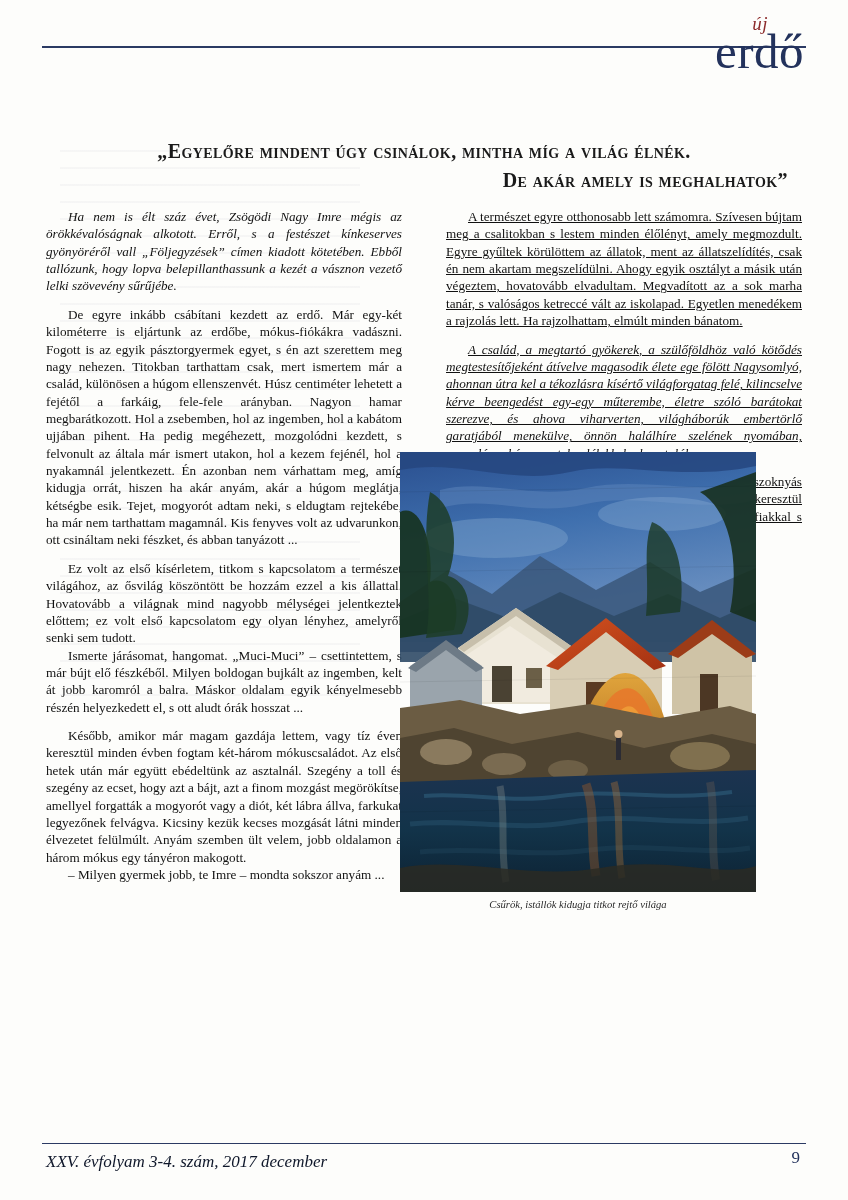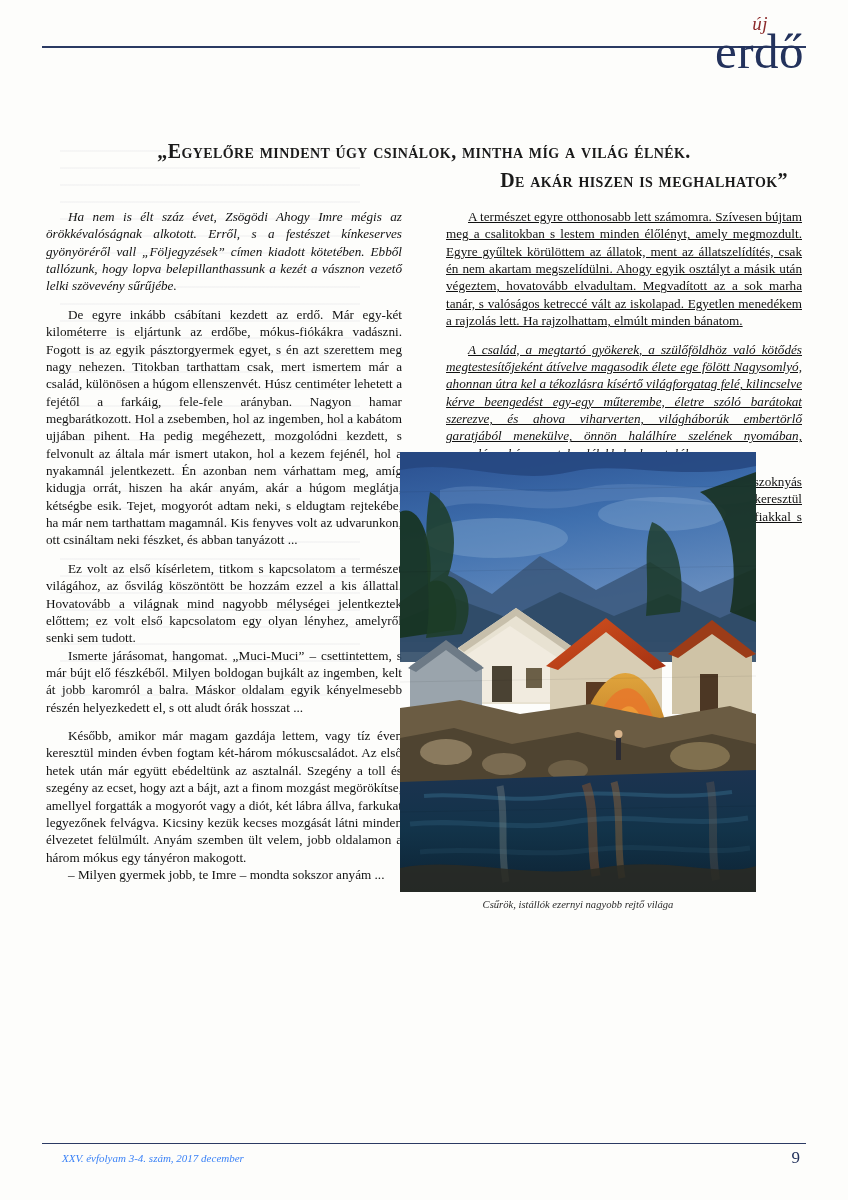--- a/index.html
+++ b/index.html
@@ -145,25 +145,25 @@
   }
   .footer {
     position: absolute;
     left: 46px;
     right: 46px;
     bottom: 26px;
     height: 22px;
   }
   .footer-left {
     position: absolute;
-    left: 16px;
+    left: 0;
     top: 0;
-    font-size: 11px;
+    font-size: 17px;
     font-style: italic;
-    color: #3b82f6;
+    color: #0f172a;
   }
   .footer-page {
     position: absolute;
     right: 2px;
     top: -4px;
     font-size: 17px;
     color: #23325c;
     font-family: "Liberation Serif", serif;
   }
 
@@ -196,27 +196,27 @@
   <div class="masthead">
     <div class="masthead-rule"></div>
     <div class="logo">
       <span class="logo-small">új</span>
       <span class="logo-main">erdő</span>
     </div>
   </div>
 
   <h1 class="article-title">
     <span class="line1">„Egyelőre mindent úgy csinálok, mintha míg a világ élnék.</span>
-    <span class="line2">De akár hiszen is meghalhatok”</span>
+    <span class="line2">De akár amely is meghalhatok”</span>
   </h1>
 
   <div class="columns">
 
     <div class="col col-left">
-      <p class="lead">Ha nem is élt száz évet, Zsögödi Ahogy Imre mégis az örökkévalóságnak alkotott. Erről, s a festészet kínkeserves gyönyöréről vall „Följegyzések” címen kiadott kötetében. Ebből tallózunk, hogy lopva belepillanthassunk a kezét a vásznon vezető lelki szövevény sűrűjébe.</p>
+      <p class="lead">Ha nem is élt száz évet, Zsögödi Nagy Imre mégis az örökkévalóságnak alkotott. Erről, s a festészet kínkeserves gyönyöréről vall „Följegyzések” címen kiadott kötetében. Ebből tallózunk, hogy lopva belepillanthassunk a kezét a vásznon vezető lelki szövevény sűrűjébe.</p>
       <p class="spaced">De egyre inkább csábítani kezdett az erdő. Már egy-két kilométerre is eljártunk az erdőbe, mókus-fiókákra vadászni. Fogott is az egyik pásztorgyermek egyet, s én azt szerettem meg nagy nehezen. Titokban tarthattam csak, mert ismertem már a család, különösen a húgom ellenszenvét. Húsz centiméter lehetett a fejétől a farkáig, fele-fele arányban. Nagyon hamar megbarátkozott. Hol a zsebemben, hol az ingemben, hol a kabátom ujjában pihent. Ha pedig megéhezett, mozgolódni kezdett, s felvonult az általa már ismert utakon, hol a kezem fejénél, hol a nyakamnál jelentkezett. Én azonban nem várhattam meg, amíg kidugja orrát, hiszen ha akár anyám, akár a húgom meglátja, kétségbe esik. Tejet, mogyorót adtam neki, s eldugtam rejtekébe, ha már nem tarthattam magamnál. Kis fenyves volt az udvarunkon, ott csináltam neki fészket, és abban tanyázott ...</p>
       <p class="spaced">Ez volt az első kísérletem, titkom s kapcsolatom a természet világához, az ősvilág köszöntött be hozzám ezzel a kis állattal. Hovatovább a világnak mind nagyobb mélységei jelentkeztek előttem; ez volt első kapcsolatom egy olyan lényhez, amelyről senki sem tudott.</p>
       <p class="tight">Ismerte járásomat, hangomat. „Muci-Muci” – csettintettem, s már bújt elő fészkéből. Milyen boldogan bujkált az ingemben, kelt át jobb karomról a balra. Máskor oldalam egyik kényelmesebb részén helyezkedett el, s ott aludt órák hosszat ...</p>
       <p class="spaced">Később, amikor már magam gazdája lettem, vagy tíz éven keresztül minden évben fogtam két-három mókuscsaládot. Az első hetek után már együtt ebédeltünk az asztalnál. Szegény a toll és szegény az ecset, hogy azt a bájt, azt a finom mozgást megörökítse, amellyel forgatták a mogyorót vagy a diót, két lábra állva, farkukat legyezőnek felvágva. Kicsiny kezük kecses mozgását látni minden élvezetet felülmúlt. Anyám szemben ült velem, jobb oldalamon a három mókus egy tányéron makogott.</p>
       <p class="tight">– Milyen gyermek jobb, te Imre – mondta sokszor anyám ...</p>
     </div>
 
     <div class="col col-right">
       <p>A természet egyre otthonosabb lett számomra. Szívesen bújtam meg a csalitokban s lestem minden élőlényt, amely megmozdult. Egyre gyűltek körülöttem az állatok, ment az állatszelídítés, csak én nem akartam megszelídülni. Ahogy egyik osztályt a másik után végeztem, hovatovább elvadultam. Megvadított az a sok marha tanár, s valóságos ketreccé vált az iskolapad. Egyetlen menedékem a rajzolás lett. Ha rajzolhattam, elmúlt minden bánatom.</p>
       <p class="lead spaced">A család, a megtartó gyökerek, a szülőföldhöz való kötődés megtestesítőjeként átívelve magasodik élete ege fölött Nagysomlyó, ahonnan útra kel a tékozlásra kísértő világforgatag felé, kilincselve kérve beengedést egy-egy műterembe, életre szóló barátokat szerezve, és ahova viharverten, világháborúk embertörlő garatjából menekülve, önnön halálhíre szelének nyomában, megadásra kész, meztelen lélekkel – hazatalál.</p>
@@ -310,21 +310,21 @@
 
       <path d="M0 416 C60 404 130 428 200 416 C268 404 320 426 356 414 L356 440 L0 440 Z" fill="#2a2a23" opacity="0.85"></path>
 
       <g opacity="0.06" stroke="#000000" stroke-width="1">
         <line x1="0" y1="40" x2="356" y2="34"></line>
         <line x1="0" y1="120" x2="356" y2="114"></line>
         <line x1="0" y1="230" x2="356" y2="224"></line>
         <line x1="0" y1="360" x2="356" y2="354"></line>
       </g>
     </svg>
-    <figcaption class="caption">Csűrök, istállók ezernyi nagyobb rejtő világa</figcaption>
+    <figcaption class="caption">Csűrök, istállók kidugja titkot rejtő világa</figcaption>
   </figure>
 
   <div class="footer-rule"></div>
   <div class="footer">
     <span class="footer-left">XXV. évfolyam 3-4. szám, 2017 december</span>
     <span class="footer-page">9</span>
   </div>
 
 </div>
 

